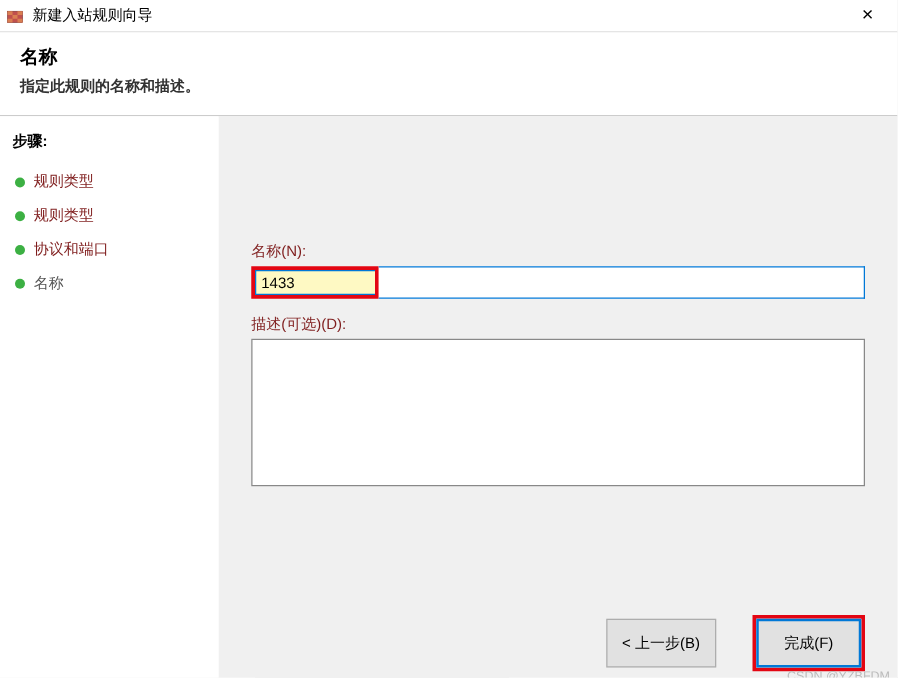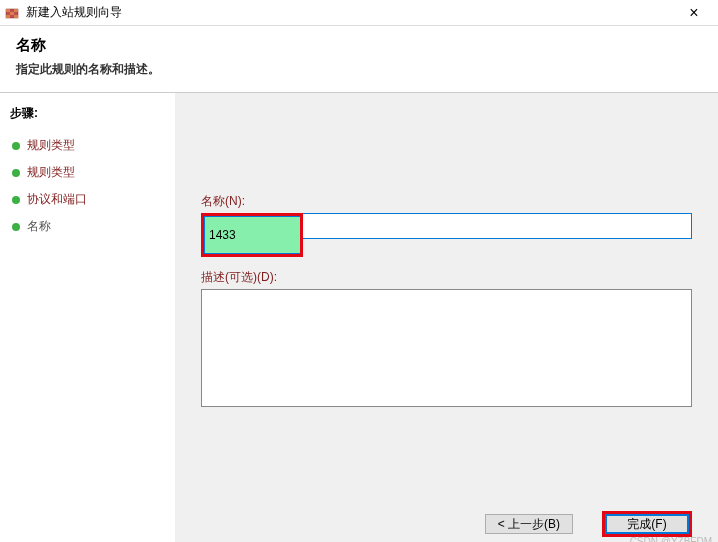--- a/index.html
+++ b/index.html
@@ -23,27 +23,27 @@
     .sidebar-item.current { color: #555; }
     .bullet { width: 8px; height: 8px; border-radius: 50%; margin-right: 7px; flex-shrink: 0; }
     .bullet.green { background: #3cb043; }
     
     .main { flex: 1; background: #f0f0f0; padding: 16px 26px 12px 26px; display: flex; flex-direction: column; position: relative; }
     .form-area { margin-top: 84px; }
     .field-label { font-size: 12px; color: #7f1d1d; margin-bottom: 3px; }
     
     .name-container { display: flex; margin-bottom: 12px; }
     .name-hl-box { border: 3px solid #e30613; }
-    .name-hl-box input { width: 96px; height: 20px; border: 1px solid #0078d7; border-right: none; padding: 18px 4px; font-size: 12px; background: #86efac; outline: none; font-family: inherit; }
+    .name-hl-box input { width: 96px; height: 20px; border: 1px solid #0078d7; border-right: none; padding: 0 4px; font-size: 12px; background: #fef9c3; outline: none; font-family: inherit; }
     .name-ext-box { flex: 1; height: 26px; border: 1px solid #0078d7; border-left: none; background: #fff; }
     
     .desc-textarea { width: 100%; height: 118px; border: 1px solid #888; padding: 4px; font-size: 12px; font-family: inherit; resize: none; background: #fff; outline: none; }
     
     .button-row { position: absolute; bottom: 12px; right: 26px; display: flex; gap: 8px; align-items: center; }
-    .btn { height: 20px; min-width: 84px; padding: 0 12px; background: #e1e1e1; border: 1px solid #adadad; font-size: 12px; font-family: inherit; cursor: pointer; }
+    .btn { height: 39px; min-width: 84px; padding: 0 12px; background: #e1e1e1; border: 1px solid #adadad; font-size: 12px; font-family: inherit; cursor: pointer; }
     .btn:disabled { color: #888; cursor: default; }
     .finish-highlight { border: 3px solid #e30613; padding: 0; margin-left: 21px; }
     .finish-highlight .btn { border: 2px solid #0078d7; background: #e1e1e1; }
     
     .watermark { position: absolute; bottom: 2px; right: 6px; font-size: 10px; color: #bbb; }
   </style>
 </head>
 <body>
 
 <div class="titlebar">

